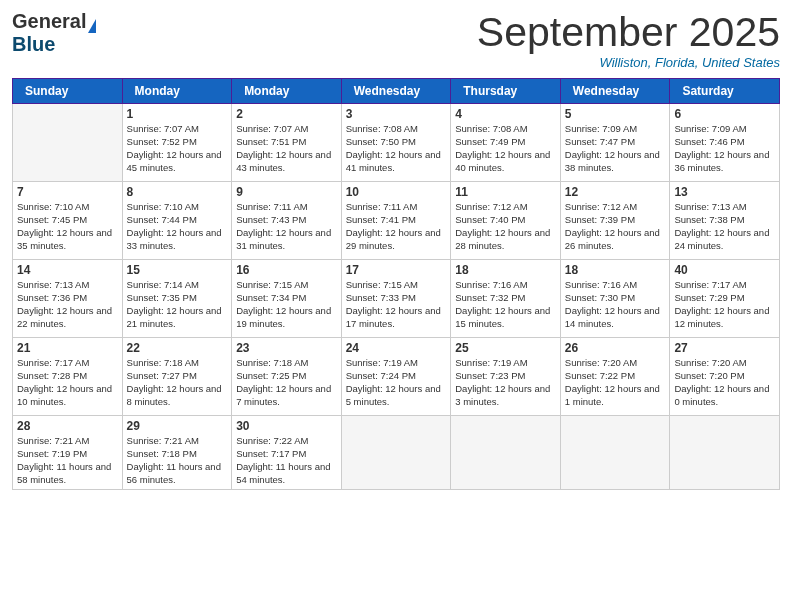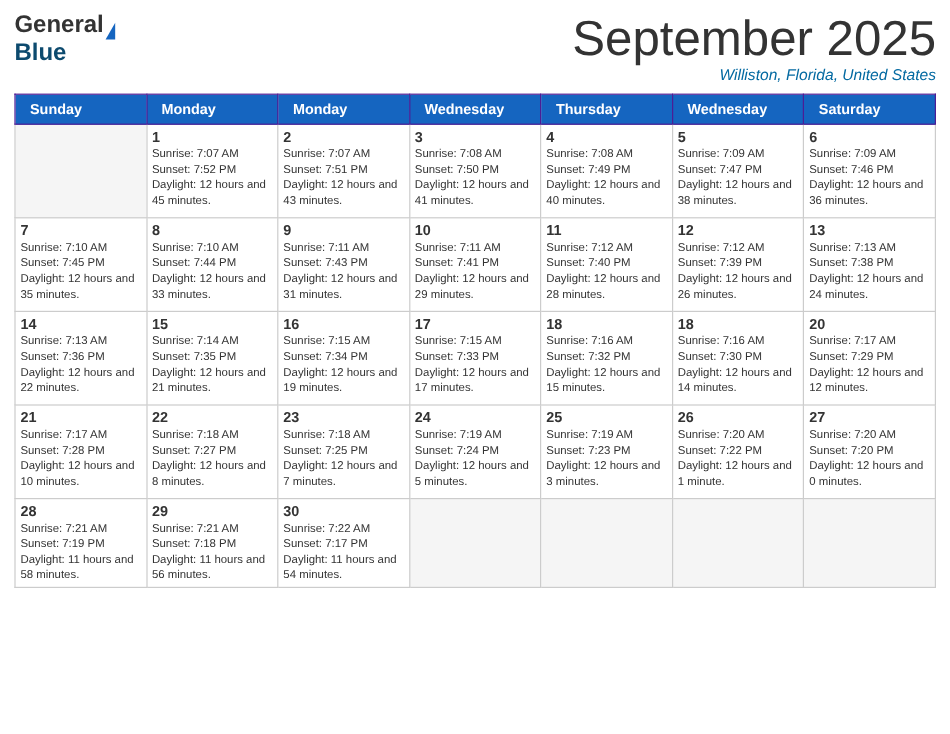--- a/index.html
+++ b/index.html
@@ -200,21 +200,21 @@
           </td>
           <td>
             <span class="day-num">18</span>
             <div class="cell-text">Sunrise: 7:16 AM<br>Sunset: 7:32 PM<br>Daylight: 12 hours and 15 minutes.</div>
           </td>
           <td>
             <span class="day-num">18</span>
             <div class="cell-text">Sunrise: 7:16 AM<br>Sunset: 7:30 PM<br>Daylight: 12 hours and 14 minutes.</div>
           </td>
           <td>
-            <span class="day-num">20</span>
+            <span class="day-num">40</span>
             <div class="cell-text">Sunrise: 7:17 AM<br>Sunset: 7:29 PM<br>Daylight: 12 hours and 12 minutes.</div>
           </td>
         </tr>
         <tr>
           <td>
             <span class="day-num">21</span>
             <div class="cell-text">Sunrise: 7:17 AM<br>Sunset: 7:28 PM<br>Daylight: 12 hours and 10 minutes.</div>
           </td>
           <td>
             <span class="day-num">22</span>

